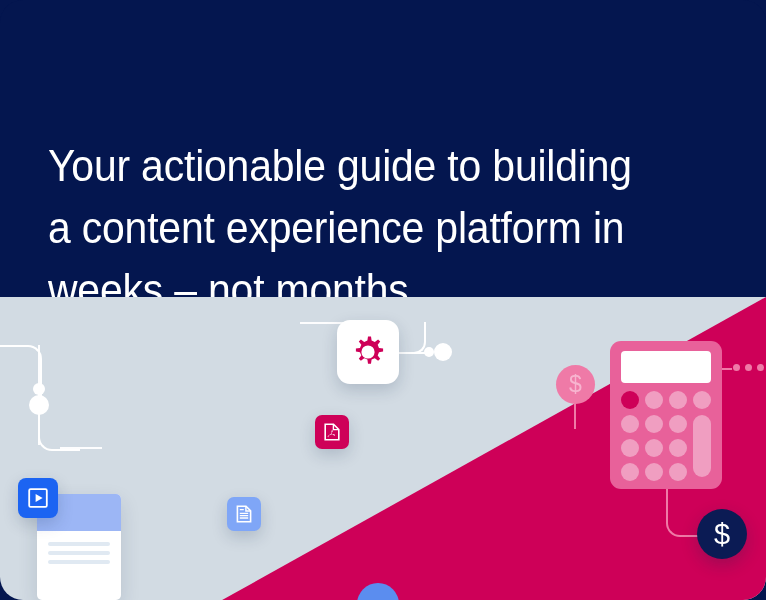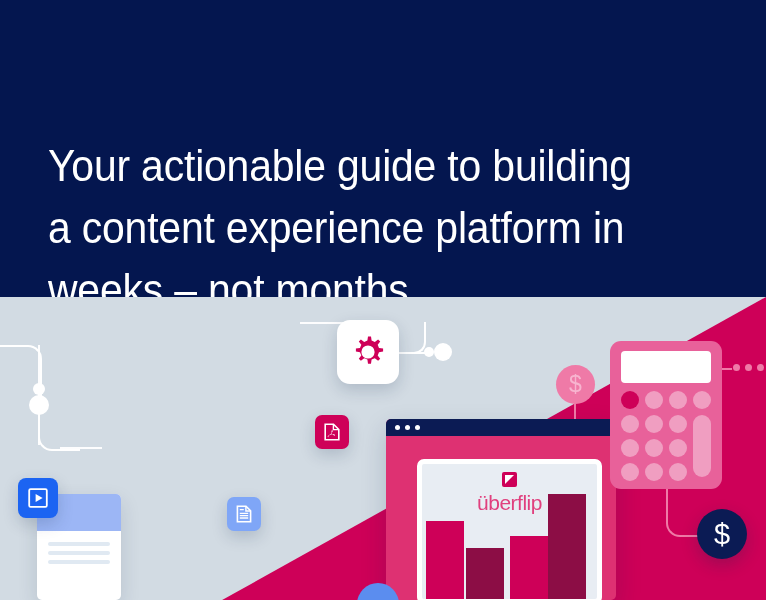--- a/index.html
+++ b/index.html
@@ -1,21 +1,21 @@
 <!DOCTYPE html>
 <html><head>
 <meta charset="utf-8">
 <style>
   html,body{margin:0;padding:0;}
   body{
     width:766px;height:600px;overflow:hidden;
     font-family:"Liberation Sans","DejaVu Sans",sans-serif;
     background:#04164f;
   }
-  #page{position:relative;width:766px;height:600px;overflow:hidden;background:#04164f;}
+  #page{position:relative;width:766px;height:600px;overflow:hidden;background:#04164f;border-radius:23px;}
 
   
   .hero{position:absolute;left:0;top:0;width:766px;height:297px;background:#04164f;}
   .hero-title{
     position:absolute;left:48px;top:106px;width:660px;
     color:#ffffff;font-size:44px;line-height:62px;font-weight:400;
     letter-spacing:-0.2px;white-space:pre-line;
     font-family:"Liberation Sans Narrow","Liberation Sans",sans-serif;
     transform:scaleX(0.93);transform-origin:left top;
   }
@@ -118,37 +118,20 @@
 
     <div class="pk-corner" style="left:666px;top:190px;width:52px;height:48px;border-bottom-left-radius:14px;"></div>
 
     <div class="card-video" style="top:197px;">
       <div class="thumb"></div>
       <span class="ln" style="top:48px;width:62px;"></span>
       <span class="ln" style="top:57px;width:62px;"></span>
       <span class="ln" style="top:66px;width:62px;"></span>
     </div>
 
-    <div class="browser-chart" style="top:122px;">
-      <div class="bc-bar">
-        <span class="dot3" style="left:9px;top:6px;"></span>
-        <span class="dot3" style="left:19px;top:6px;"></span>
-        <span class="dot3" style="left:29px;top:6px;"></span>
-      </div>
-      <div class="bc-screen">
-        <div class="logo-wrap">
-          <span class="logo-mark"></span>
-          <div class="logo-text">überflip</div>
-        </div>
-        <div class="bar a" style="left:4px;width:38px;height:58%;"></div>
-        <div class="bar b" style="left:44px;width:38px;height:38%;"></div>
-        <div class="bar a" style="left:88px;width:38px;height:47%;"></div>
-        <div class="bar b" style="left:126px;width:38px;height:78%;"></div>
-      </div>
-    </div>
 
     <div class="calc" style="top:44px;">
       <div class="calc-display"></div>
       <span class="key hot" style="left:11px;top:50px;"></span>
       <span class="key" style="left:35px;top:50px;"></span>
       <span class="key" style="left:59px;top:50px;"></span>
       <span class="key" style="left:83px;top:50px;"></span>
 
       <span class="key" style="left:11px;top:74px;"></span>
       <span class="key" style="left:35px;top:74px;"></span>

